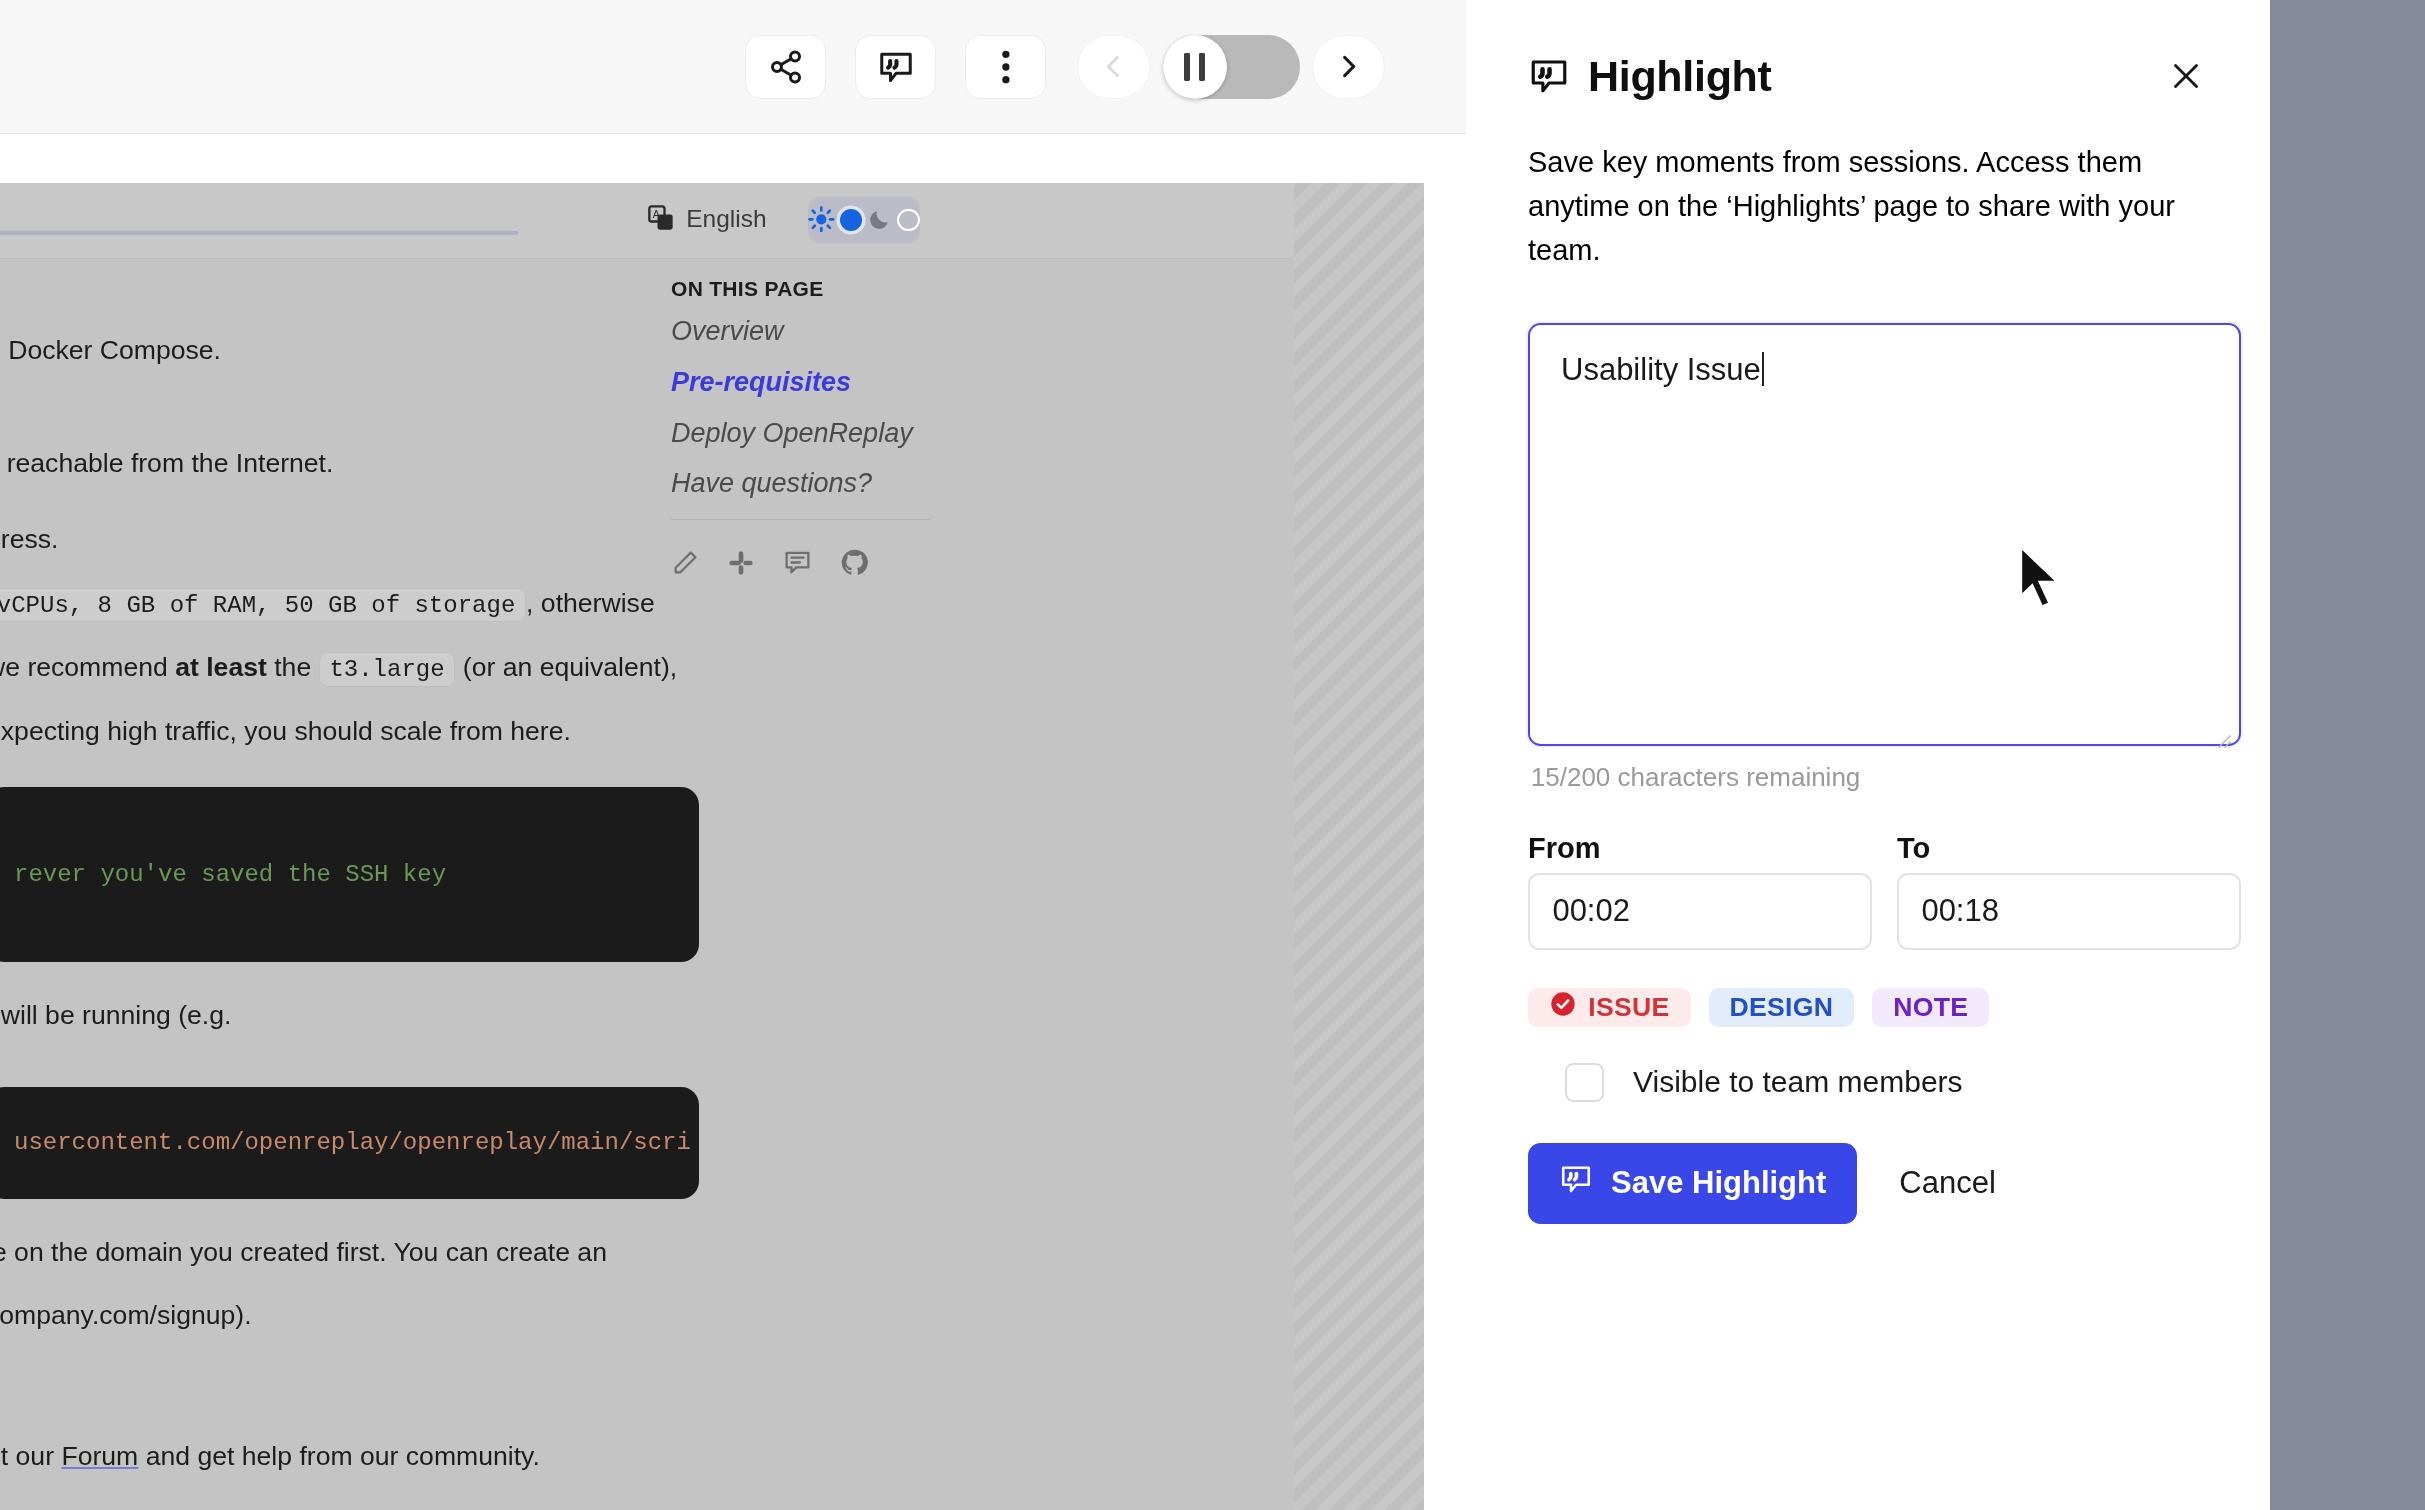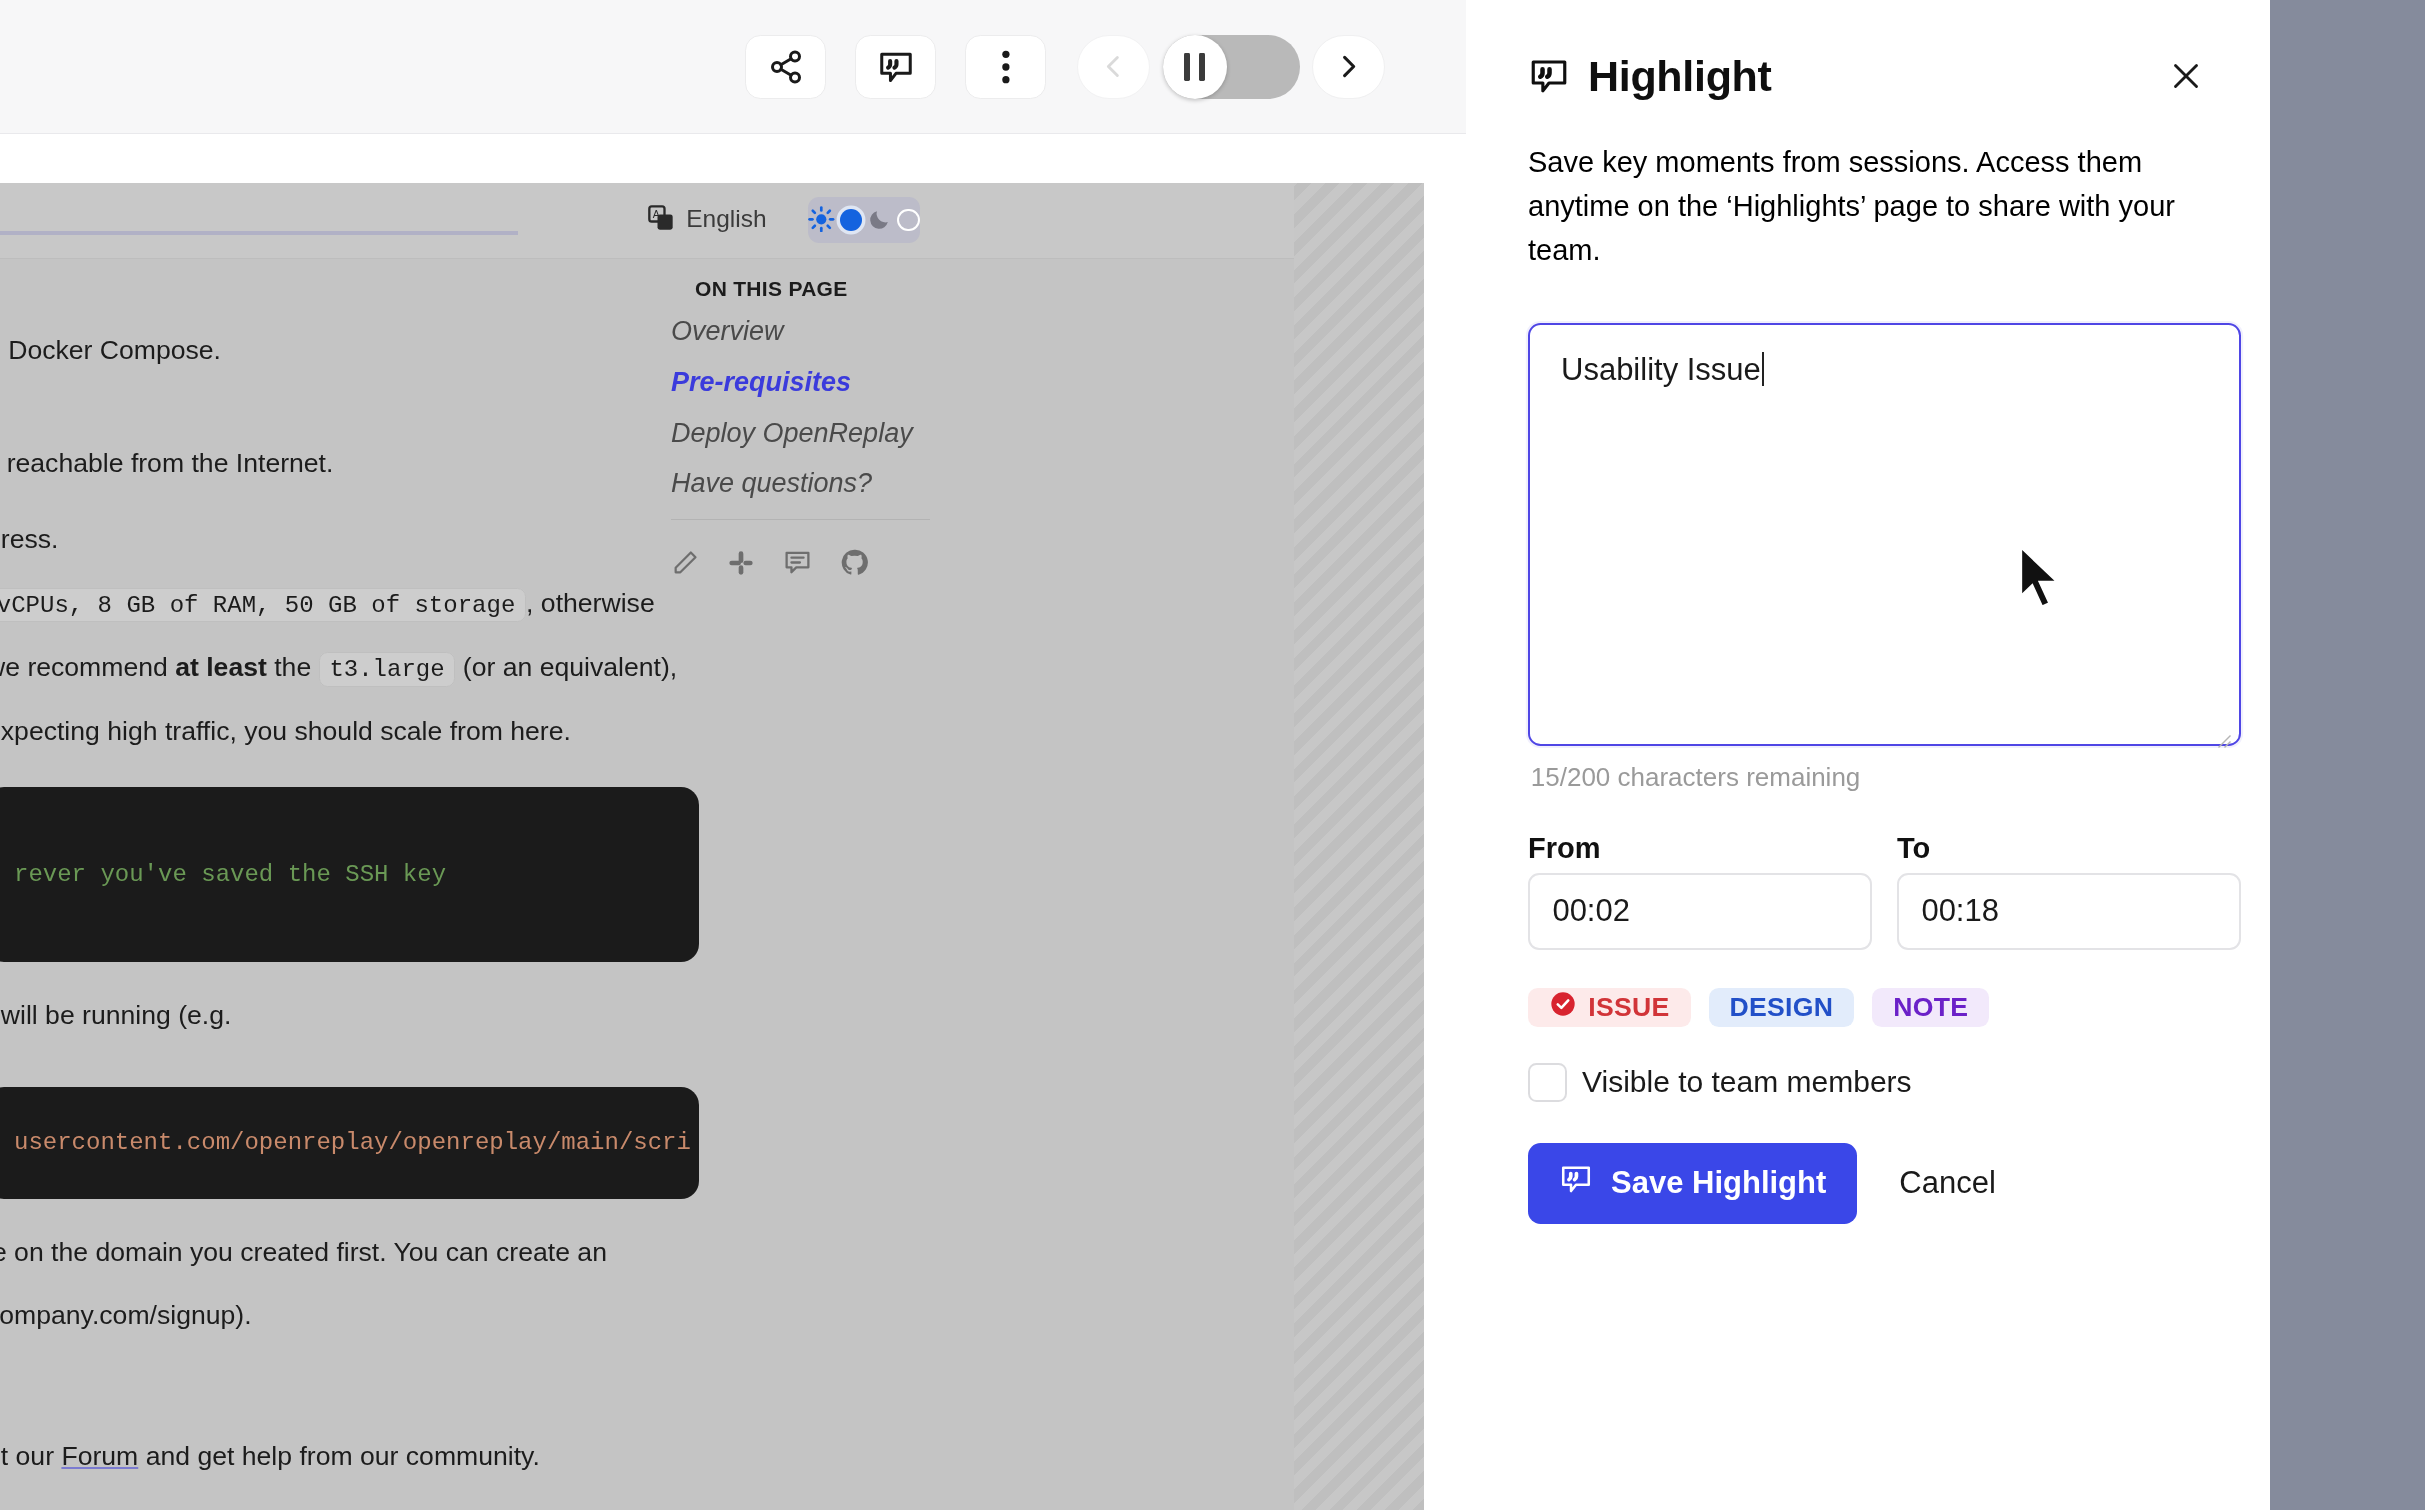--- a/index.html
+++ b/index.html
@@ -124,21 +124,21 @@
   .code-block code {
     font-family: "Liberation Mono", monospace;
     font-size: 24px; white-space: nowrap;
   }
   .code-green { color: #6a9955; }
   .code-orange { color: #c98a6b; }
   .doc-link { color: #1c1c1c; text-decoration: underline; text-decoration-color: #7b7bd0; }
 
   
   .onthispage { position: absolute; left: 713px; top: 18px; width: 301px; }
-  .otp-title { font-size: 21px; font-weight: bold; color: #1c1c1c; letter-spacing: 0.3px; margin-bottom: 15.4px; margin-left: 24px; }
+  .otp-title { font-size: 21px; font-weight: bold; color: #1c1c1c; letter-spacing: 0.3px; margin-bottom: 15.4px; }
   .otp-item { font-size: 27px; color: #4a4a4a; margin-bottom: 19.6px; font-style: italic; }
   .otp-item.active { color: #3b3bdc; font-weight: bold; }
   .otp-sep { width: 259px; height: 1.4px; background: #b3b3b3; margin: 15.4px 0 28px 0; }
   .otp-icons { display: flex; gap: 28px; align-items: center; }
 
   
   .stripes {
     position: absolute; left: 1336px; top: 0; width: 130px; bottom: 0;
     background: repeating-linear-gradient(
       -45deg, #c7c7c7 0 9.8px, #bfbfbf 9.8px 19.6px);
@@ -194,21 +194,21 @@
   .tag {
     height: 39px; border-radius: 9.8px;
     display: flex; align-items: center; gap: 11.2px;
     padding: 0 21px;
     font-size: 26.6px; font-weight: bold; letter-spacing: 0.3px;
   }
   .tag.issue  { background: #fdeaea; color: #d13438; }
   .tag.design { background: #e2ecfb; color: #2250c8; }
   .tag.note   { background: #f2e9fb; color: #6b21c8; }
 
-  .visible-row { display: flex; align-items: center; gap: 15px; margin-bottom: 41px; }
+  .visible-row { display: flex; align-items: center; gap: 29px; margin-bottom: 41px; margin-left: 37px; }
   .checkbox {
     width: 39px; height: 39px;
     border: 2.1px solid #dcdcdf; border-radius: 8.4px; background: #fff;
   }
   .visible-label { font-size: 30px; color: #1a1a1a; }
 
   .actions { display: flex; align-items: center; gap: 42px; }
   .btn-save {
     height: 81px; padding: 8px 31px;
     background: #3a47e8; border-radius: 12.6px;

